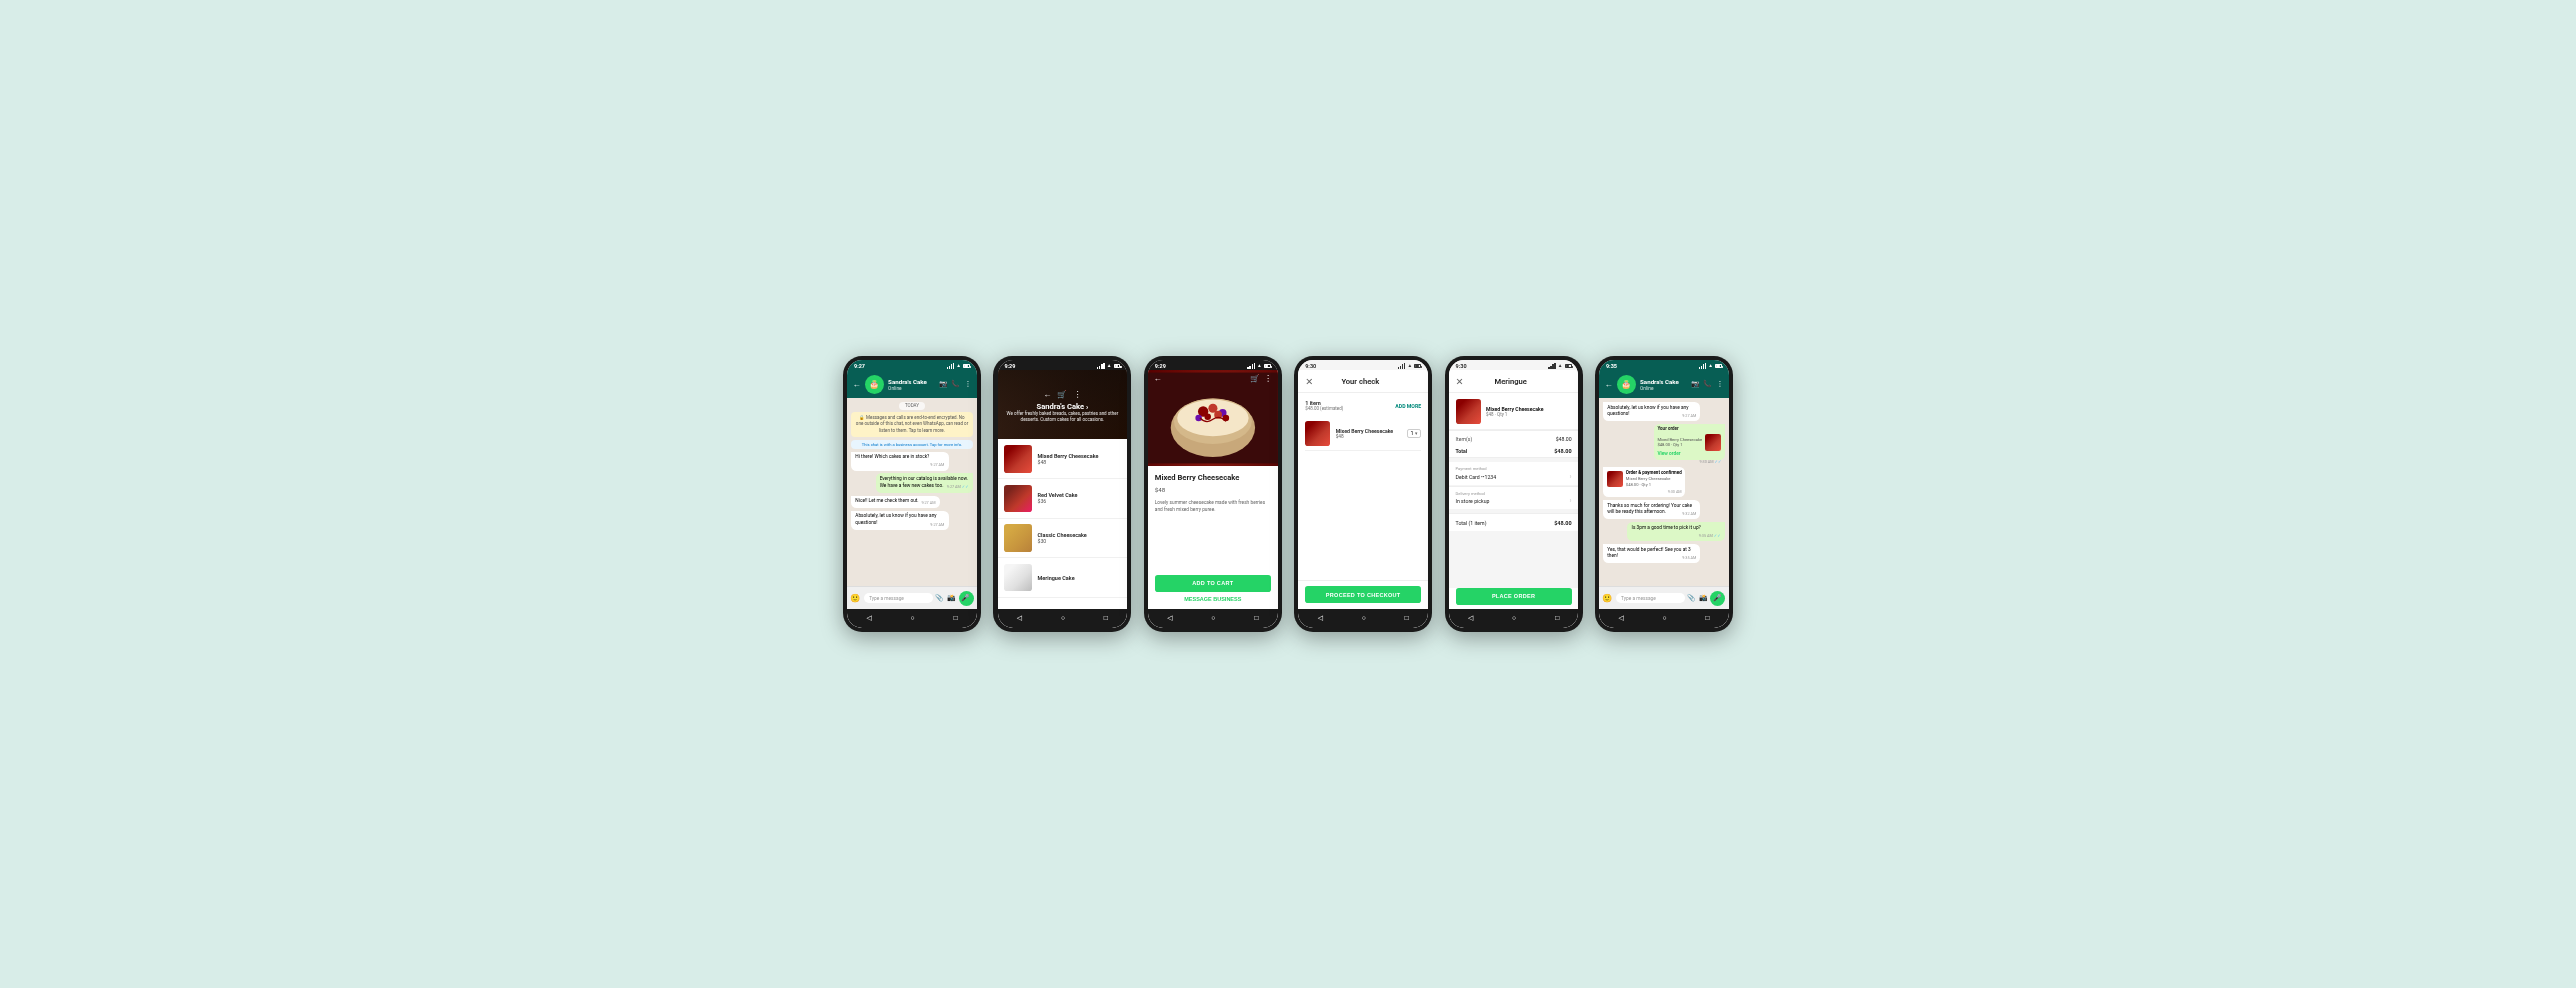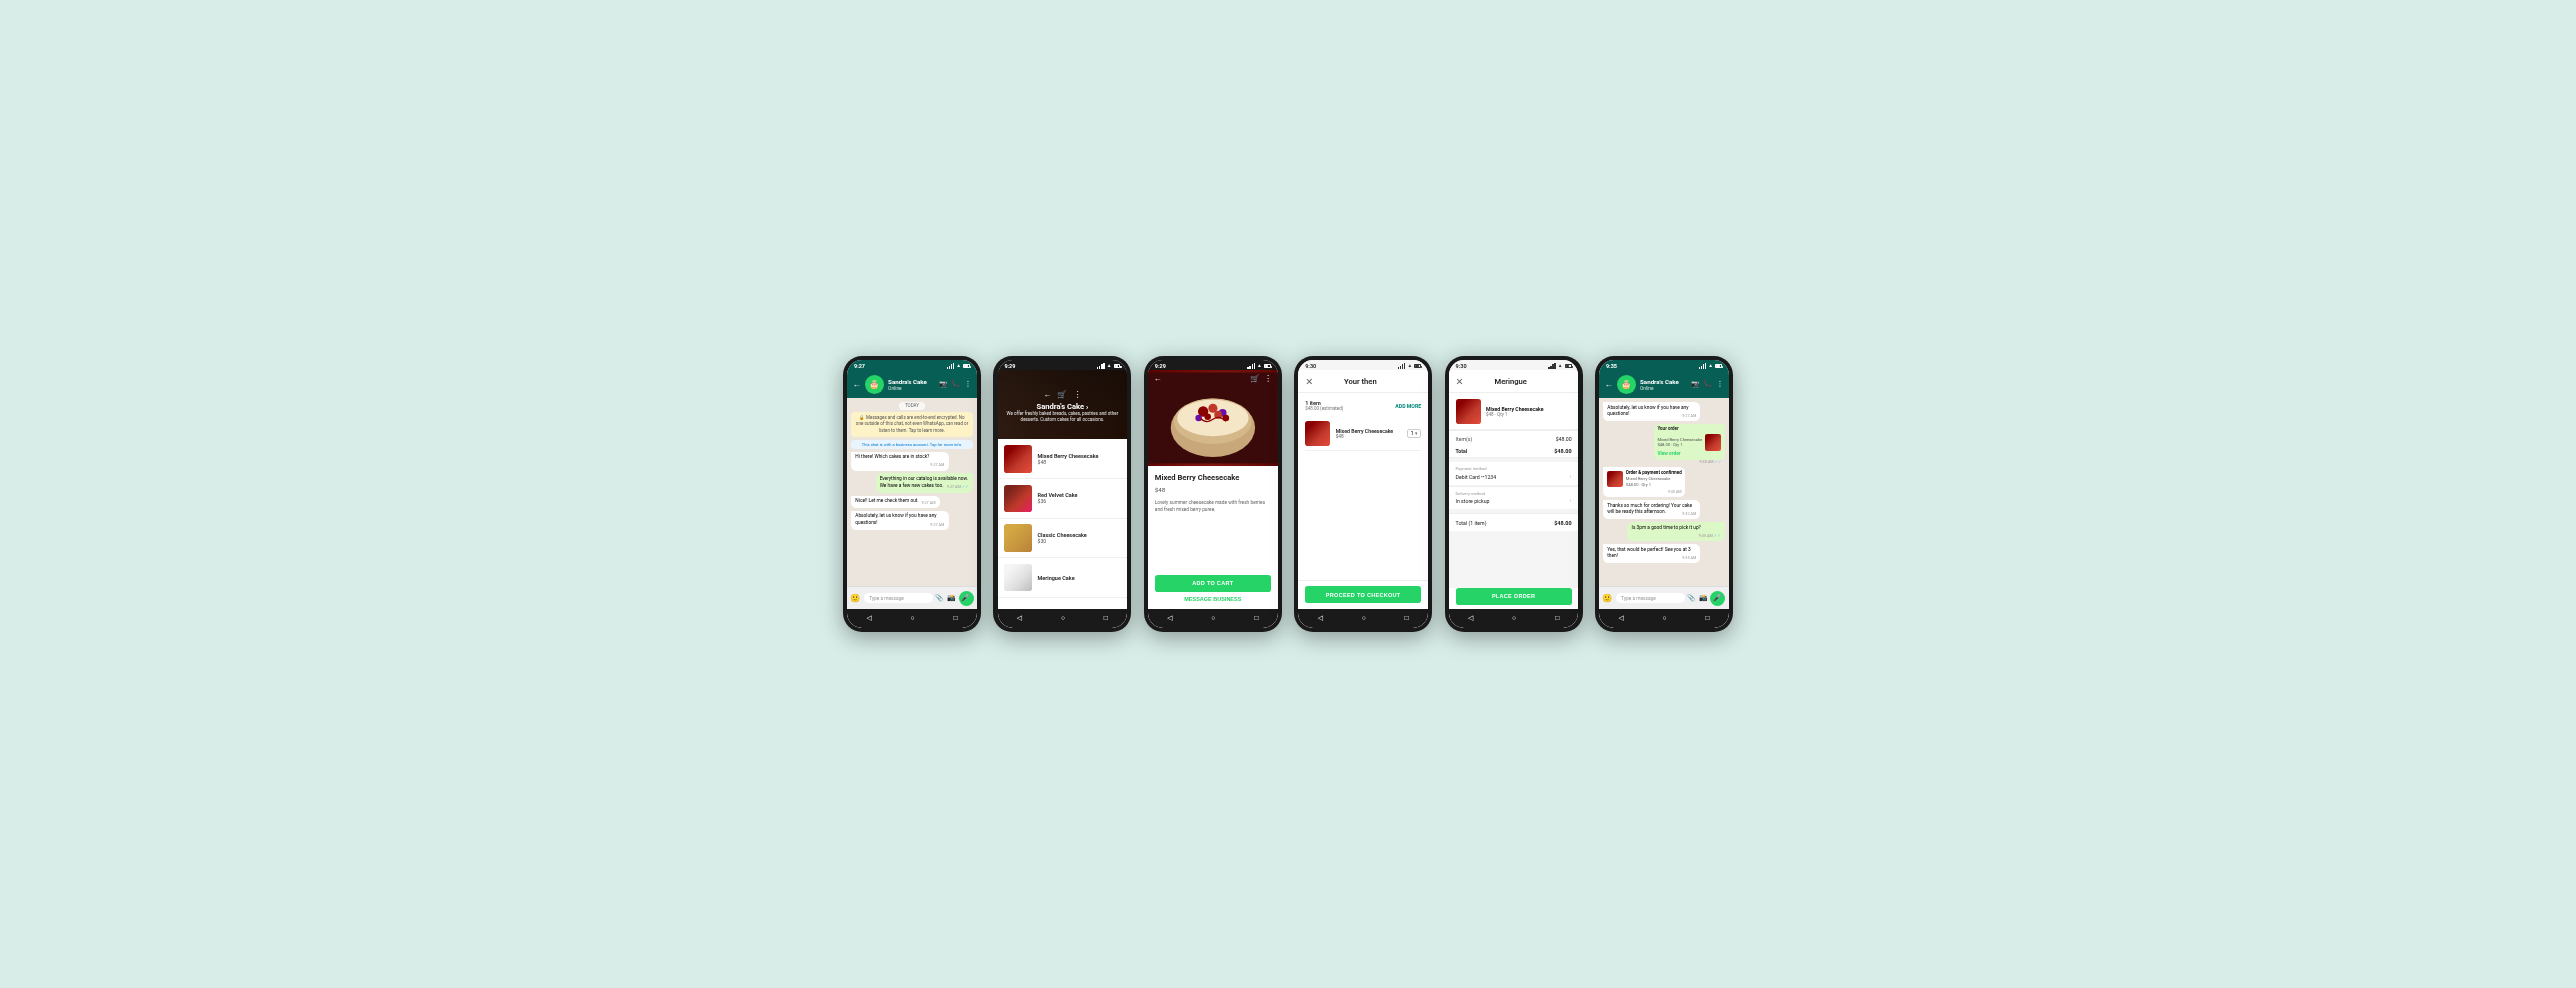--- a/index.html
+++ b/index.html
@@ -649,21 +649,21 @@
           </div>
           <span style="font-size:4.8px;color:#333">▲</span>
           <div class="battery" style="border-color:#333">
               <div class="battery-fill" style="background:#333"></div>
             </div>
         </div>
       </div>
 
       <div class="cart-header">
         <span class="close-x">✕</span>
-        <div class="cart-title">Your then</div>
+        <div class="cart-title">Your check</div>
         <div style="width:13.8px"></div>
       </div>
 
       <div class="cart-body">
         <div class="cart-summary">
           <div>
             <div class="cart-count">1 item</div>
             <div class="cart-est">$48.00 (estimated)</div>
           </div>
           <div class="add-more-btn">ADD MORE</div>

